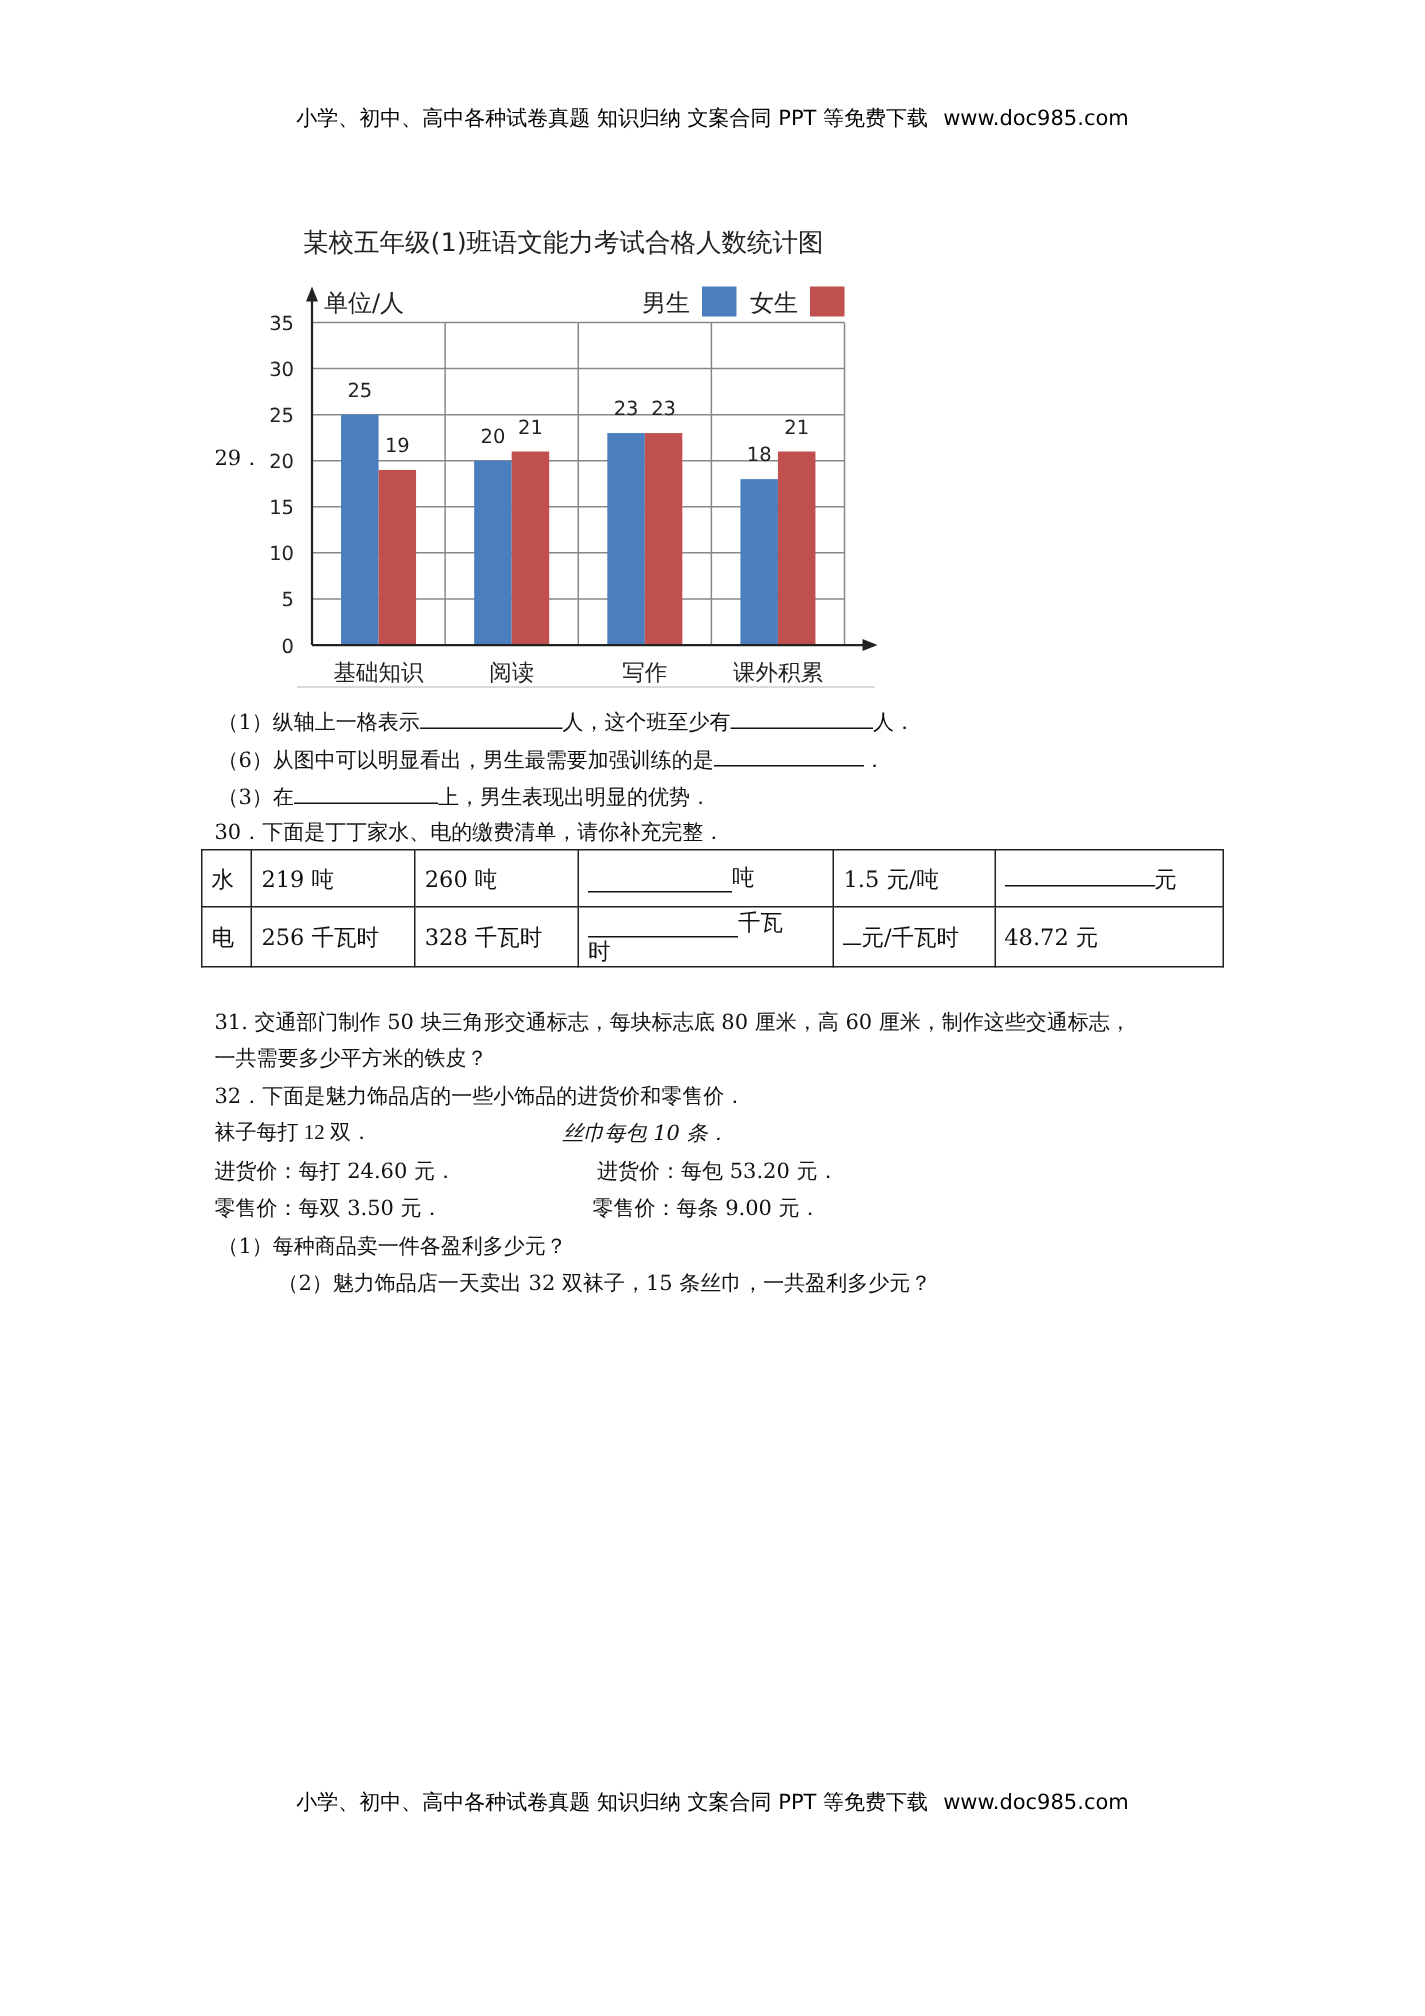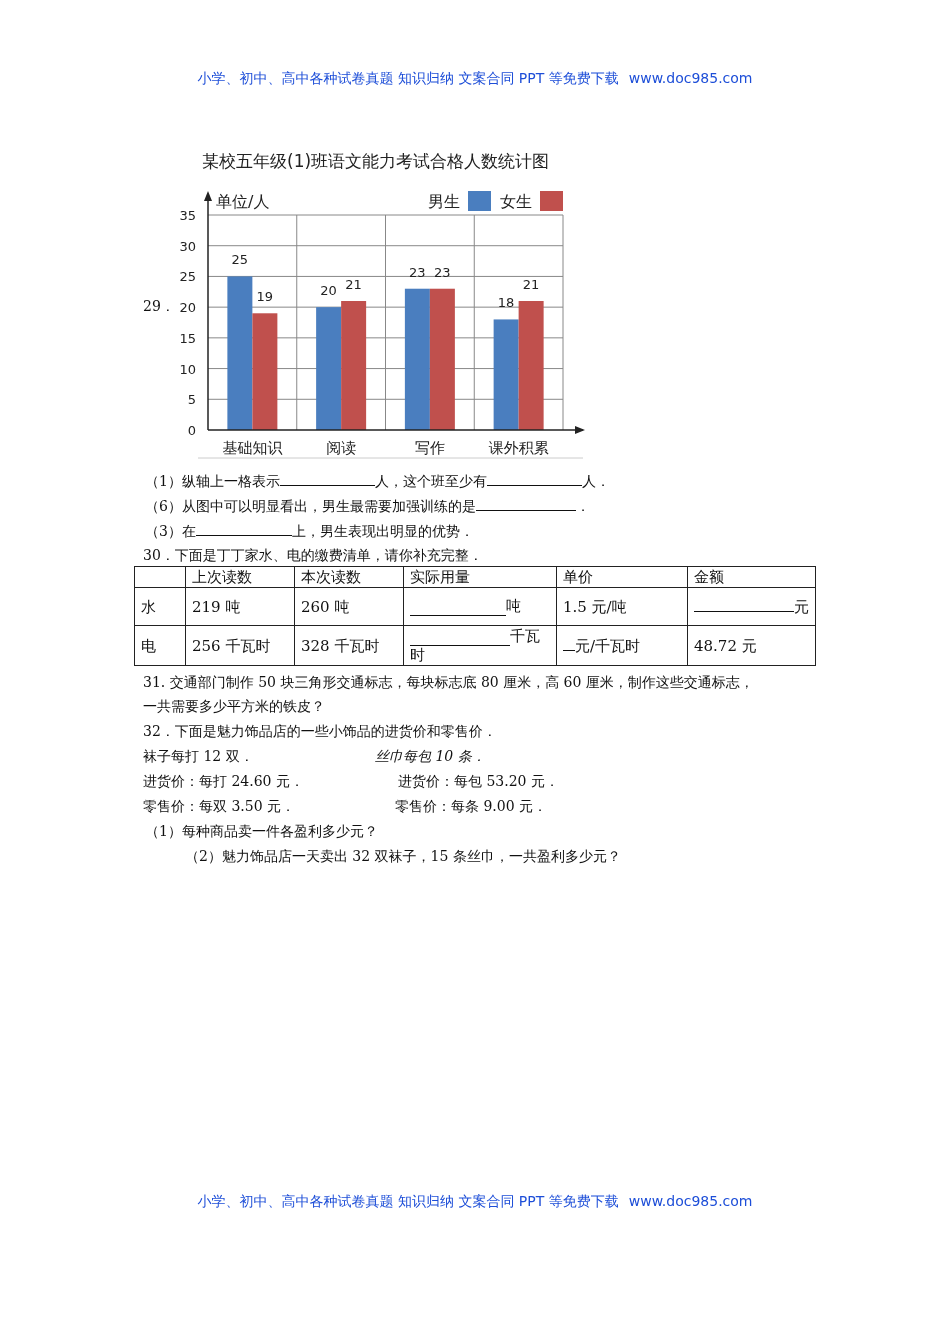--- a/index.html
+++ b/index.html
@@ -1,19 +1,19 @@
 <!DOCTYPE html>
 <html><head>
 <meta charset="utf-8">
 <style>
   html, body { margin:0; padding:0; background:#ffffff; }
   body { width:950px; height:1344px; position:relative; overflow:hidden;
          font-family:"DejaVu Serif","Liberation Serif",serif; color:#111; }
   .hdr { position:absolute; left:0; width:950px; text-align:center;
-         font-family:"DejaVu Sans","Liberation Sans",sans-serif; font-size:14px; color:#1d4ed8; }
+         font-family:"DejaVu Sans","Liberation Sans",sans-serif; font-size:14px; color:#000000; }
   .hdr .url { margin-left:10px; }
   .abs { position:absolute; white-space:nowrap; font-size:14px; line-height:18px; }
   .blank { display:inline-block; border-bottom:1px solid #111; height:14px; vertical-align:baseline; }
   
   #chart { position:absolute; left:170px; top:140px; width:430px; height:330px; }
   #chart svg text { font-family:"DejaVu Sans","Liberation Sans",sans-serif; }
   
   table.fee { position:absolute; left:134px; top:566px; width:682px; border-collapse:collapse;
               font-size:15px; }
   table.fee td { border:1.5px solid #222; padding:0 6px; vertical-align:middle; line-height:18px; }
@@ -100,28 +100,20 @@
   <span>（6）从图中可以明显看出，男生最需要加强训练的是</span><span class="blank" style="width:100px;"></span><span>．</span>
 </div>
 <div class="abs" style="left:145px; top:521px;text-align:center;">
   <span>（3）在</span><span class="blank" style="width:96px;"></span><span>上，男生表现出明显的优势．</span>
 </div>
 
 <div class="abs" style="left:143px; top:546px;">30．下面是丁丁家水、电的缴费清单，请你补充完整．</div>
 
 <table class="fee">
   <tbody>
-      <tr style="height:21px;">
-    <td style="width:38px;"></td>
-    <td style="width:96px;">上次读数</td>
-    <td style="width:96px;">本次读数</td>
-    <td style="width:140px;">实际用量</td>
-    <td style="width:118px;">单价</td>
-    <td>金额</td>
-  </tr>
   <tr style="height:38px;">
     <td>水</td>
     <td>219 吨</td>
     <td>260 吨</td>
     <td><span class="ul" style="width:96px;">&nbsp;</span><span>吨</span></td>
     <td>1.5 元/吨</td>
     <td><span class="ul cell-stack" style="width:100px; height:12px;"></span><span>元</span></td>
   </tr>
   <tr style="height:40px;">
     <td>电</td>
@@ -131,21 +123,21 @@
     <td><span class="ul cell-stack" style="width:12px; height:10px;"></span><span>元/千瓦时</span></td>
     <td>48.72 元</td>
   </tr>
 </tbody>
   </table>
 
 <div class="abs" style="left:143px; top:673px;">31. 交通部门制作 50 块三角形交通标志，每块标志底 80 厘米，高 60 厘米，制作这些交通标志，</div>
 <div class="abs" style="left:143px; top:697px;">一共需要多少平方米的铁皮？</div>
 
 <div class="abs" style="left:143px; top:722px;">32．下面是魅力饰品店的一些小饰品的进货价和零售价．</div>
-<div class="abs" style="left:143px; top:747px;">袜子每打 12 双．</div>
+<div class="abs" style="left:143px; top:747px;font-family:Liberation Serif, serif;">袜子每打 12 双．</div>
 <div class="abs" style="left:143px; top:772px;">进货价：每打 24.60 元．</div>
 <div class="abs" style="left:143px; top:797px;">零售价：每双 3.50 元．</div>
 <div class="abs" style="left:375px; top:747px;font-style:italic;">丝巾每包 10 条．</div>
 <div class="abs" style="left:398px; top:772px;">进货价：每包 53.20 元．</div>
 <div class="abs" style="left:395px; top:797px;">零售价：每条 9.00 元．</div>
 <div class="abs" style="left:145px; top:822px;">（1）每种商品卖一件各盈利多少元？</div>
 <div class="abs" style="left:145px; top:847px;margin-left:40px;">（2）魅力饰品店一天卖出 32 双袜子，15 条丝巾，一共盈利多少元？</div>
 
 <div class="hdr" style="top:1193px;">
   <span>小学、初中、高中各种试卷真题 知识归纳 文案合同 PPT 等免费下载</span><span class="url">www.doc985.com</span>

